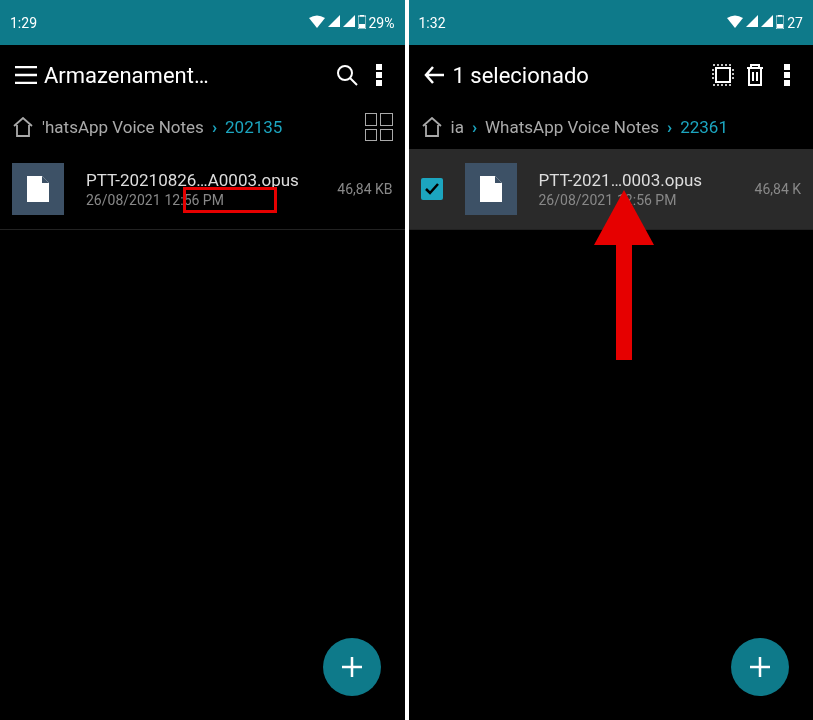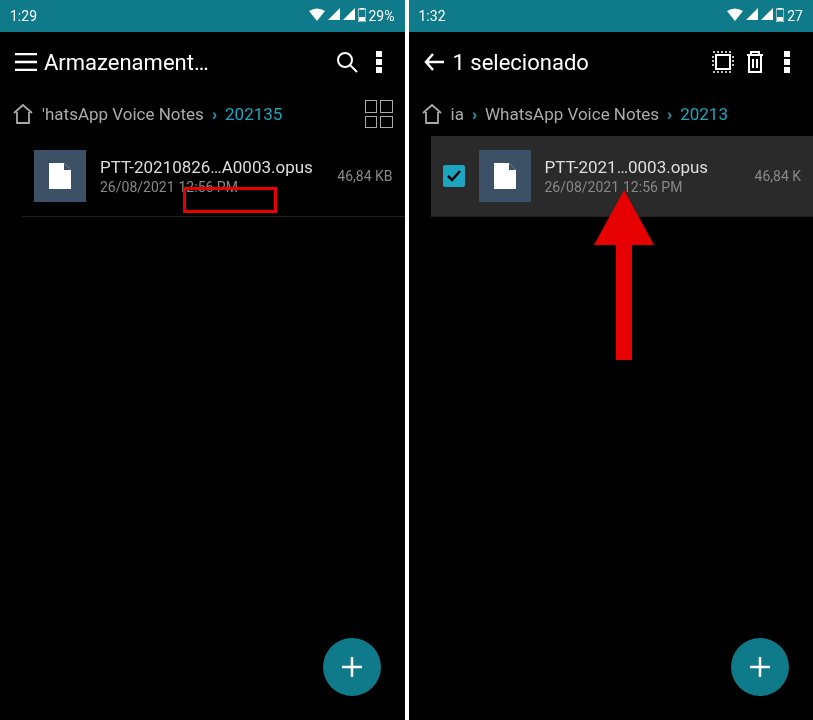--- a/index.html
+++ b/index.html
@@ -12,21 +12,21 @@
       height: 720px;
     }
     .phone {
       width: 405px;
       height: 720px;
       background: #000;
       position: relative;
       overflow: hidden;
     }
     .status-bar {
-      height: 32px;
+      height: 45px;
       background: #0e7a8a;
       display: flex;
       align-items: center;
       justify-content: space-between;
       padding: 0 10px;
       color: #fff;
       font-size: 14px;
     }
     .status-right {
       display: flex;
@@ -69,23 +69,22 @@
       font-size: 17px;
       overflow: hidden;
     }
     .breadcrumb .active { color: #1ca5bf; }
     .breadcrumb .chev { color: #1ca5bf; font-weight: bold; }
     .file-row {
       display: flex;
       align-items: center;
       padding: 14px 12px;
       border-bottom: 1px solid #222;
-      gap: 14px;
+      gap: 22px;
       position: relative;
-      margin-left: 22px;
     }
     .file-row.selected {
       background: #2a2a2a;
     }
     .checkbox {
       width: 22px;
       height: 22px;
       background: #1ca5bf;
       display: flex;
       align-items: center;
@@ -296,21 +295,21 @@
   </div>
 
   <div class="breadcrumb">
     <svg width="22" height="20" viewBox="0 0 22 20">
         <path d="M2 9 L11 1 L20 9 M5 8 V19 H17 V8" fill="none" stroke="#aaa" stroke-width="1.8"></path>
       </svg>
     <span>ia</span>
     <span class="chev">›</span>
     <span>WhatsApp Voice Notes</span>
     <span class="chev">›</span>
-    <span class="active">20213</span>
+    <span class="active">22361</span>
   </div>
 
   <div class="file-row selected">
     <div class="checkbox">
       <svg width="16" height="14" viewBox="0 0 16 14">
           <path d="M2 7 L6 11 L14 2" fill="none" stroke="#000" stroke-width="2.5"></path>
         </svg>
     </div>
     <div class="file-icon">
       <svg width="26" height="30" viewBox="0 0 26 30">

